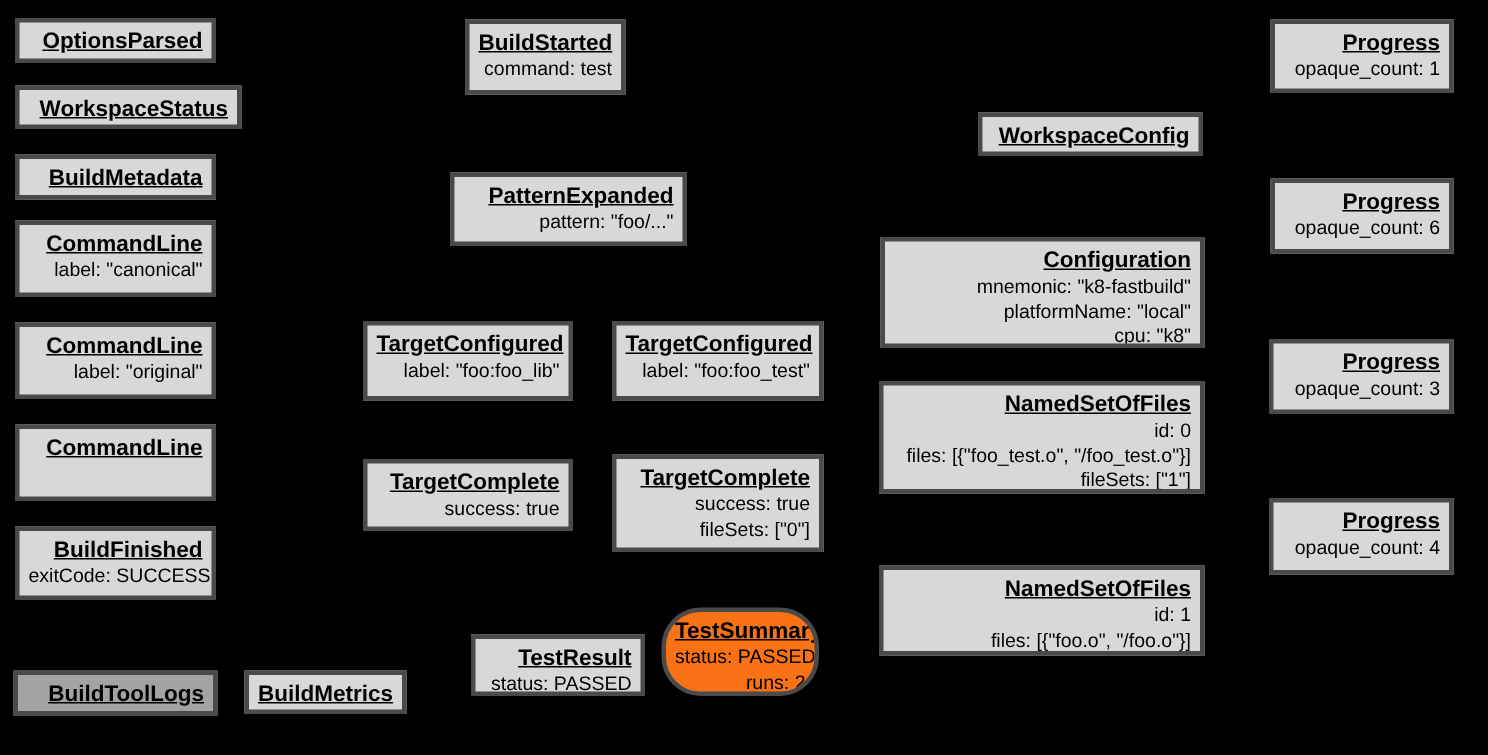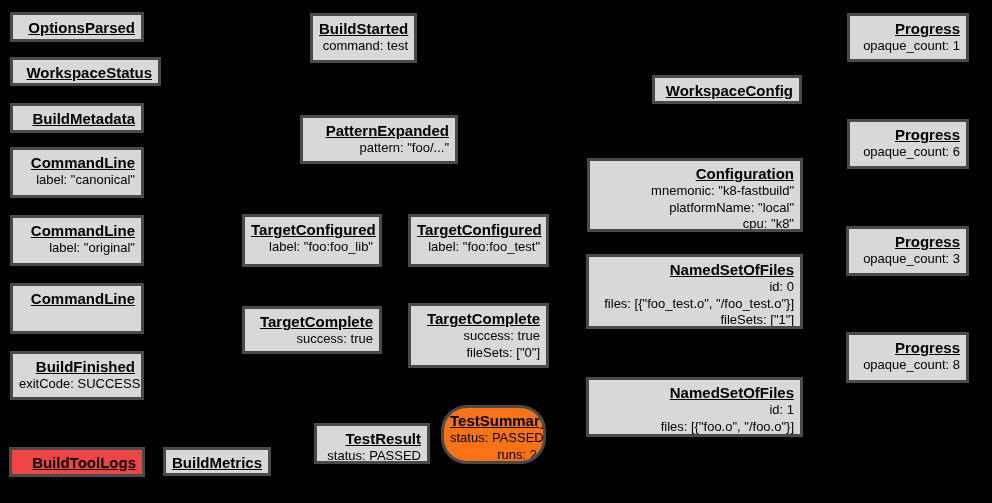--- a/index.html
+++ b/index.html
@@ -88,21 +88,21 @@
     <div class="node-body"></div>
   </div>
     <div class="node" style="left: 10px; top: 351px; width: 134px; height: 49px; background: rgb(216, 216, 216); border-color: rgb(74, 74, 74); color: rgb(0, 0, 0);">
     <div class="node-title">
         <span class="title-line">BuildFinished</span>
       </div>
     <div class="node-body">
         <div class="body-line">exitCode: SUCCESS</div>
       </div>
   </div>
-    <div class="node" style="left: 9px; top: 447px; width: 136px; height: 30px; background: #ef4444; border-color: rgb(74, 74, 74); color: rgb(0, 0, 0);">
+    <div class="node" style="left: 9px; top: 447px; width: 136px; height: 30px; background: #a3a3a3; border-color: rgb(74, 74, 74); color: rgb(0, 0, 0);">
     <div class="node-title">
         <span class="title-line">BuildToolLogs</span>
       </div>
     <div class="node-body"></div>
   </div>
     <div class="node" style="left: 163px; top: 447px; width: 108px; height: 29px; background: rgb(216, 216, 216); border-color: rgb(74, 74, 74); color: rgb(0, 0, 0);">
     <div class="node-title">
         <span class="title-line">BuildMetrics</span>
       </div>
     <div class="node-body"></div>
@@ -230,16 +230,16 @@
       </div>
     <div class="node-body">
         <div class="body-line">opaque_count: 3</div>
       </div>
   </div>
     <div class="node" style="left: 846px; top: 332px; width: 123px; height: 51px; background: rgb(216, 216, 216); border-color: rgb(74, 74, 74); color: rgb(0, 0, 0);">
     <div class="node-title">
         <span class="title-line">Progress</span>
       </div>
     <div class="node-body">
-        <div class="body-line">opaque_count: 8</div>
+        <div class="body-line">opaque_count: 4</div>
       </div>
   </div>
   </div>
 
 </body></html>

